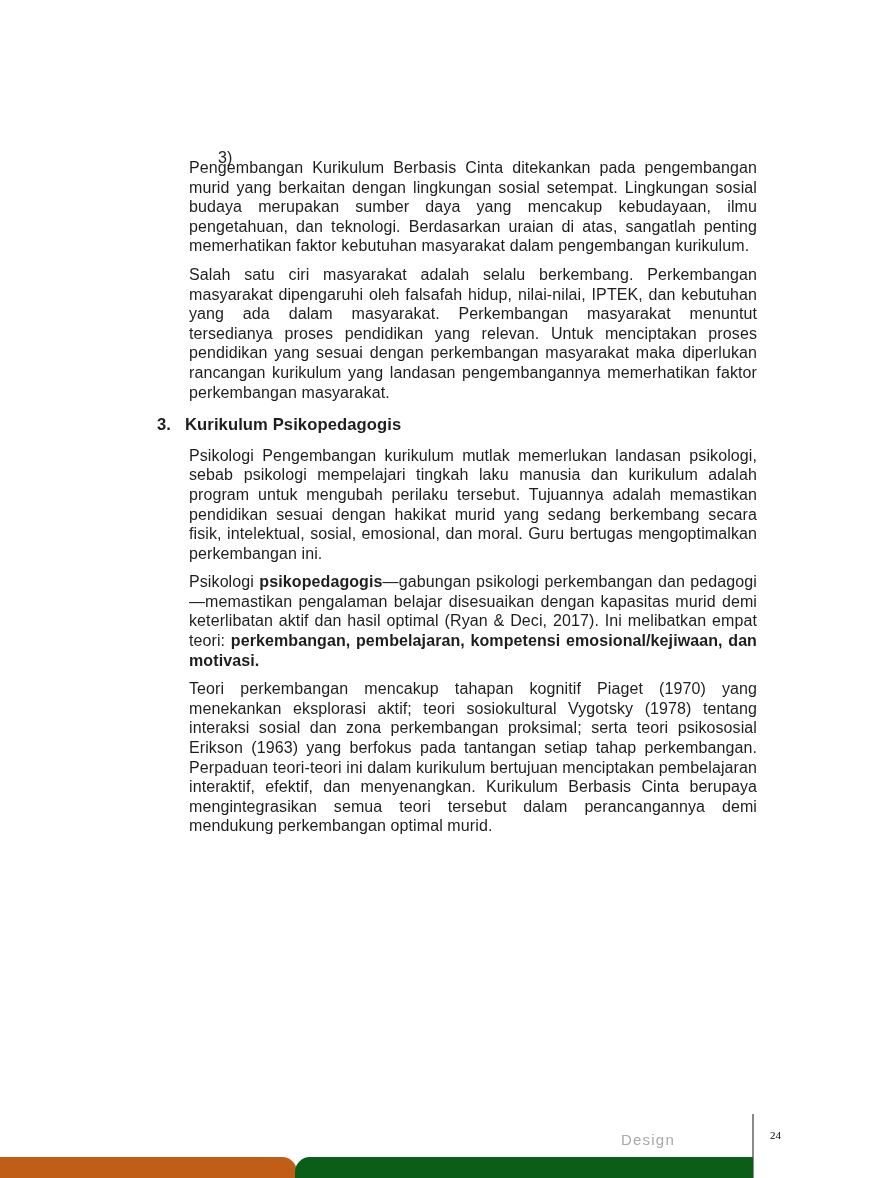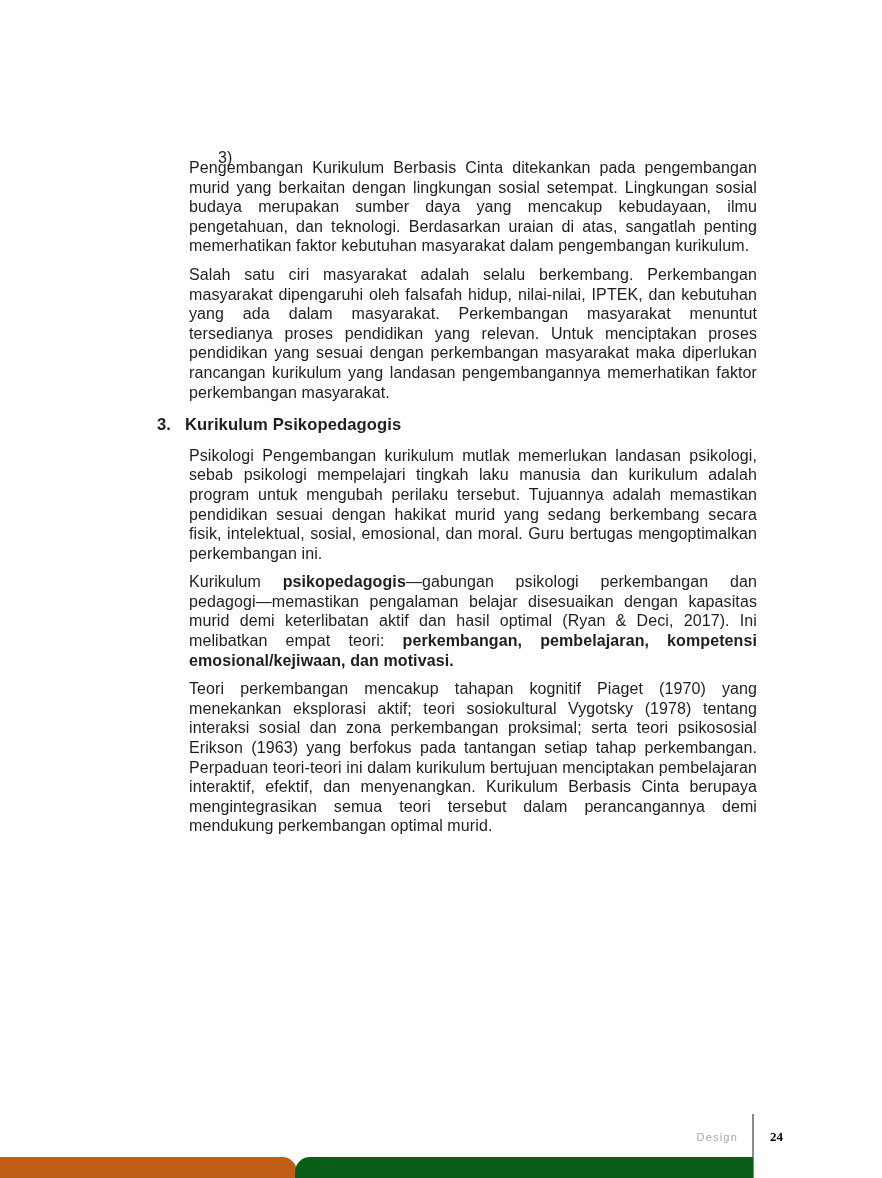--- a/index.html
+++ b/index.html
@@ -59,32 +59,32 @@
     top: 1114px;
     width: 2px;
     height: 64px;
     background: #8a8a8a;
   }
   .design-label {
     position: absolute;
     left: 558px;
     top: 1131px;
     width: 180px;
-    text-align: right;
-    font-size: 11px;
+    text-align: center;
+    font-size: 15px;
     letter-spacing: 1.2px;
     color: #a8a8a8;
   }
   .page-number {
     position: absolute;
     left: 770px;
     top: 1129px;
     font-family: "Liberation Serif", serif;
-    font-weight: bold;
-    font-size: 13px;
+    font-weight: normal;
+    font-size: 11px;
     color: #000000;
   }
   .bar-orange {
     position: absolute;
     left: 0;
     top: 1157px;
     width: 297px;
     height: 21px;
     background: #c05e17;
     border-top-right-radius: 15px;
@@ -114,21 +114,21 @@
 
     <p><span>Salah satu ciri masyarakat adalah selalu berkembang. Perkembangan masyarakat dipengaruhi oleh falsafah hidup, nilai-nilai, IPTEK, dan kebutuhan yang ada dalam masyarakat. Perkembangan masyarakat menuntut tersedianya proses pendidikan yang relevan. Untuk menciptakan proses pendidikan yang sesuai dengan perkembangan masyarakat maka diperlukan rancangan kurikulum yang landasan pengembangannya memerhatikan faktor perkembangan masyarakat.</span></p>
 
     <div class="section-heading">
       <span class="heading-num">3.</span>
       <span>Kurikulum Psikopedagogis</span>
     </div>
 
     <p><span>Psikologi Pengembangan kurikulum mutlak memerlukan landasan psikologi, sebab psikologi mempelajari tingkah laku manusia dan kurikulum adalah program untuk mengubah perilaku tersebut. Tujuannya adalah memastikan pendidikan sesuai dengan hakikat murid yang sedang berkembang secara fisik, intelektual, sosial, emosional, dan moral. Guru bertugas mengoptimalkan perkembangan ini.</span></p>
 
-    <p><span>Kurikulum </span><span class="bold-run">psikopedagogis</span><span>—gabungan psikologi perkembangan dan pedagogi—memastikan pengalaman belajar disesuaikan dengan kapasitas murid demi keterlibatan aktif dan hasil optimal (Ryan &amp; Deci, 2017). Ini melibatkan empat teori: </span><span class="bold-run">perkembangan, pembelajaran, kompetensi emosional/kejiwaan, dan motivasi.</span></p>
+    <p><span>Psikologi </span><span class="bold-run">psikopedagogis</span><span>—gabungan psikologi perkembangan dan pedagogi—memastikan pengalaman belajar disesuaikan dengan kapasitas murid demi keterlibatan aktif dan hasil optimal (Ryan &amp; Deci, 2017). Ini melibatkan empat teori: </span><span class="bold-run">perkembangan, pembelajaran, kompetensi emosional/kejiwaan, dan motivasi.</span></p>
 
     <p><span>Teori perkembangan mencakup tahapan kognitif Piaget (1970) yang menekankan eksplorasi aktif; teori sosiokultural Vygotsky (1978) tentang interaksi sosial dan zona perkembangan proksimal; serta teori psikososial Erikson (1963) yang berfokus pada tantangan setiap tahap perkembangan. Perpaduan teori-teori ini dalam kurikulum bertujuan menciptakan pembelajaran interaktif, efektif, dan menyenangkan. Kurikulum Berbasis Cinta berupaya mengintegrasikan semua teori tersebut dalam perancangannya demi mendukung perkembangan optimal murid.</span></p>
 
   </div>
 
   <div class="footer-rule"></div>
   <div class="design-label">Design</div>
   <div class="page-number">24</div>
   <div class="bar-orange"></div>
   <div class="bar-green"></div>

